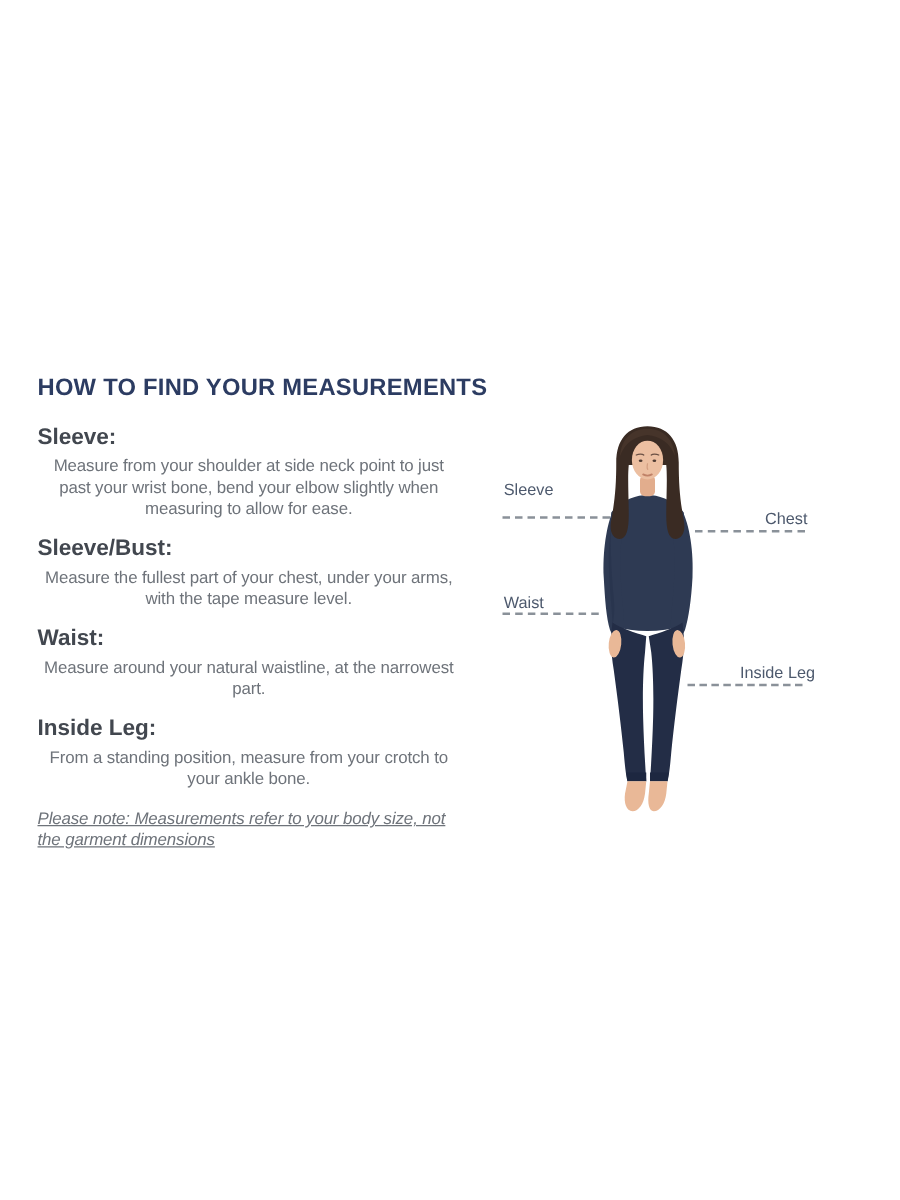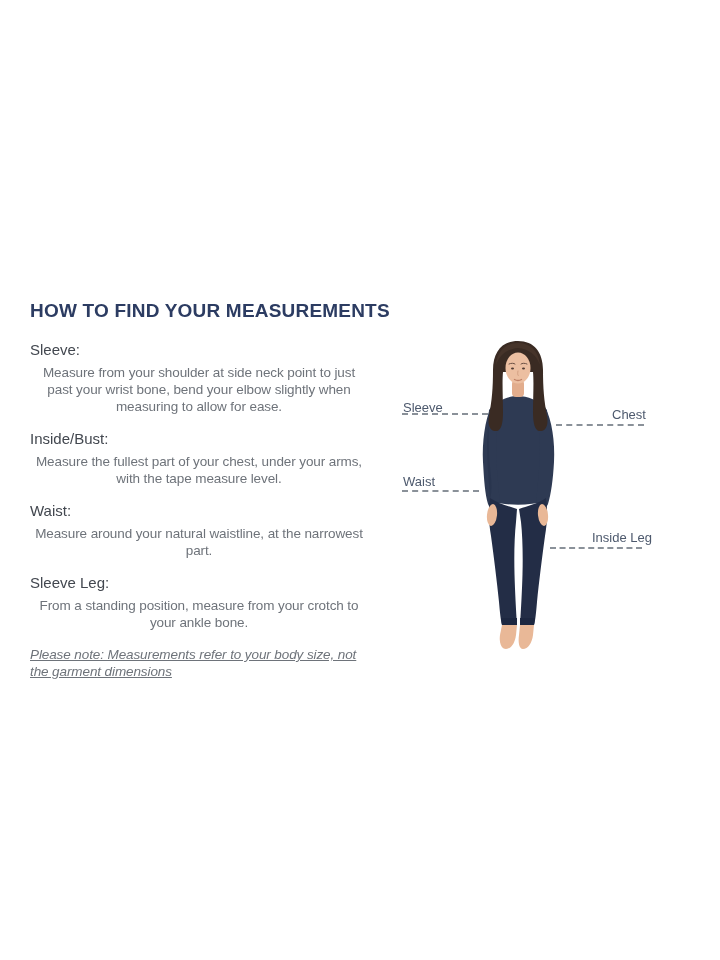--- a/index.html
+++ b/index.html
@@ -7,61 +7,61 @@
   .page{position:relative;width:720px;height:960px;background:var(--page_bg,#ffffff);overflow:hidden;padding-left:45px;}
 
   .page-title{
     position:absolute;left:30px;top:300px;margin:0;
     font-size:19px;font-weight:700;letter-spacing:.2px;
     color:var(--heading,#2c3c62);
   }
 
   .instructions{position:absolute;left:30px;top:341px;width:338px;}
   .sec-label{
-    font-size:15px;font-weight:400;line-height:17px;
+    font-size:18px;font-weight:700;line-height:17px;
     color:var(--label,#42474f);margin:0 0 6px;
   }
   .sec-text{
     font-size:13.5px;line-height:17px;letter-spacing:-.1px;
     color:var(--body,#6e737a);margin:0 0 15px;text-align:center;
   }
   .note{
     font-size:13.5px;line-height:17px;font-style:italic;letter-spacing:-.1px;
     color:var(--body,#6e737a);margin:8px 0 0;text-decoration:underline;
   }
 
   .model{position:absolute;left:453px;top:338px;width:130px;height:318px;margin:0;}
 
   .fig-label{position:absolute;font-size:13px;color:var(--figure_label,#4d596d);white-space:nowrap;}
-  .lbl-sleeve{left:403px;top:400px;}
+  .lbl-sleeve{left:403px;top:384px;}
   .lbl-chest{left:612px;top:407px;text-align:center;}
   .lbl-waist{left:403px;top:474px;}
   .lbl-insideleg{left:592px;top:530px;text-align:center;}
 
   .dash{position:absolute;height:0;border-top:2px dashed var(--dash,#8a9199);}
   .dash-sleeve{left:402px;top:413px;width:86px;}
   .dash-chest{left:556px;top:424px;width:88px;}
   .dash-waist{left:402px;top:490px;width:77px;}
   .dash-insideleg{left:550px;top:547px;width:92px;}
 </style>
 </head>
 <body>
 
 <div class="page">
 
   <h1 class="page-title">HOW TO FIND YOUR MEASUREMENTS</h1>
 
   <section class="instructions">
     <p class="sec-label">Sleeve:</p>
     <p class="sec-text">Measure from your shoulder at side neck point to just past your wrist bone, bend your elbow slightly when measuring to allow for ease.</p>
-    <p class="sec-label">Inside/Bust:</p>
+    <p class="sec-label">Sleeve/Bust:</p>
     <p class="sec-text">Measure the fullest part of your chest, under your arms, with the tape measure level.</p>
     <p class="sec-label">Waist:</p>
     <p class="sec-text">Measure around your natural waistline, at the narrowest part.</p>
-    <p class="sec-label">Sleeve Leg:</p>
+    <p class="sec-label">Inside Leg:</p>
     <p class="sec-text">From a standing position, measure from your crotch to your ankle bone.</p>
     <p class="note">Please note: Measurements refer to your body size, not the garment dimensions</p>
   </section>
 
   <figure class="model">
     <svg width="130" height="318" viewBox="0 0 130 318" xmlns="http://www.w3.org/2000/svg">
 
       <path fill="var(--garment_top,#2e3a53)" d="M36,72 C44,62 56,58 65,58 C74,58 86,62 94,72
         L96,98 C96,120 92,128 91,140 C90,152 93,158 93,163
         C75,168 55,168 37,163 C37,158 40,152 39,140 C38,128 34,120 34,98 Z"></path>

